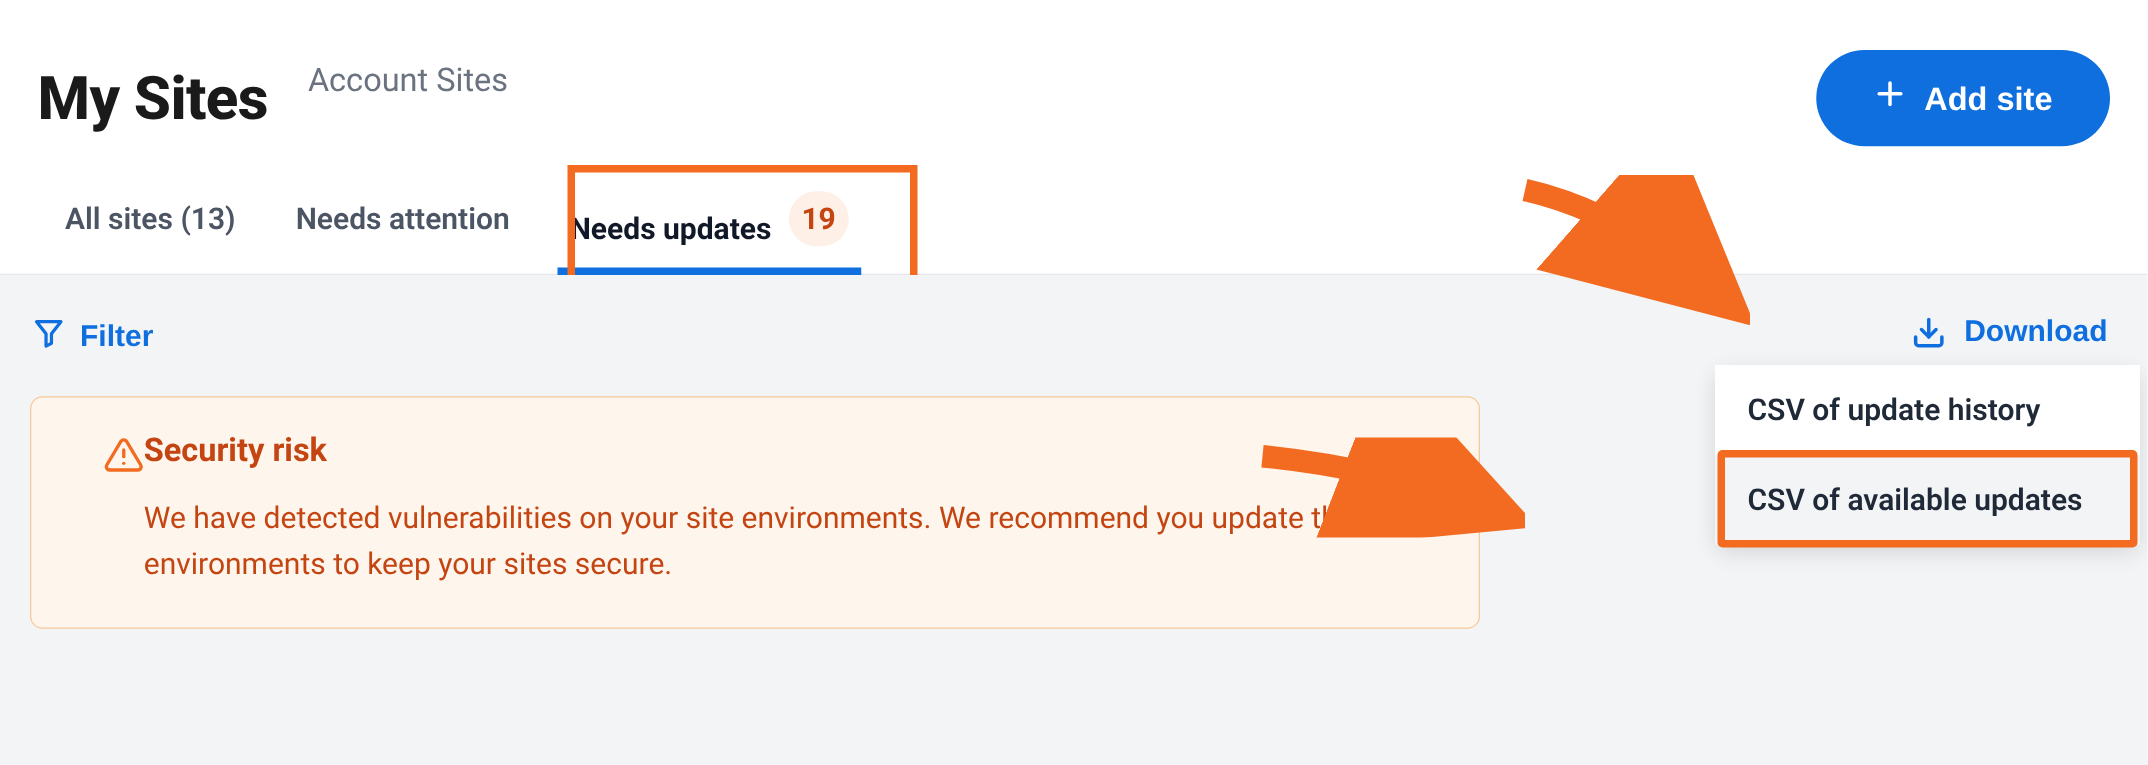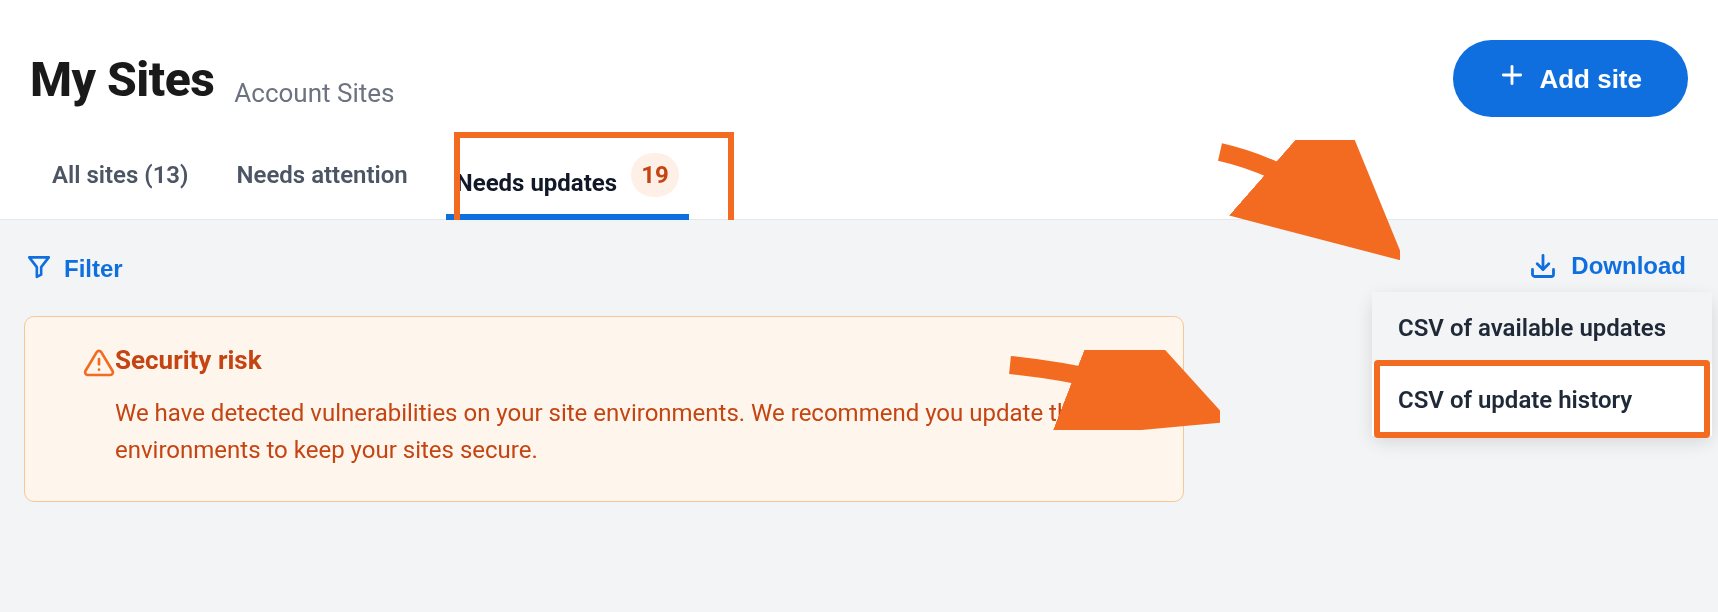--- a/index.html
+++ b/index.html
@@ -15,34 +15,33 @@
 
     
     .header {
       display: flex;
       align-items: center;
       justify-content: space-between;
       padding: 40px 30px 10px 30px;
     }
     .header-left {
       display: flex;
-      align-items: flex-end;
-      gap: 20px;
+      align-items: flex-start;
+      gap: 32px;
     }
     .page-title {
       font-size: 48px;
       font-weight: 800;
       color: #1a1a1a;
       letter-spacing: -0.5px;
     }
     .page-subtitle {
       font-size: 26px;
       color: #6b7280;
       font-weight: 400;
-      margin-top: 28px;
     }
     .add-site-btn {
       display: flex;
       align-items: flex-end;
       gap: 14px;
       background: #0f6fde;
       color: #ffffff;
       border: none;
       border-radius: 999px;
       padding: 22px 46px;
@@ -282,22 +281,22 @@
         <line x1="12" y1="17" x2="12.01" y2="17"></line>
       </svg>
     </div>
     <div class="alert-body">
       <div class="alert-title">Security risk</div>
       <div class="alert-text">We have detected vulnerabilities on your site environments. We recommend you update those environments to keep your sites secure.</div>
     </div>
   </div>
 
   <div class="dropdown">
+    <div class="dropdown-item">CSV of update history</div>
     <div class="dropdown-item hover">CSV of available updates</div>
-    <div class="dropdown-item">CSV of update history</div>
     <div class="dropdown-highlight"></div>
   </div>
 
 </div>
 
 <svg class="arrow" style="left:1210px; top:140px; width:190px; height:120px;" viewBox="0 0 190 120">
   <defs>
     <marker id="ah1" viewBox="0 0 10 10" refX="8" refY="5" markerWidth="9" markerHeight="9" orient="auto-start-reverse">
       <path d="M 0 0 L 10 5 L 0 10 z" fill="#f26b21"></path>
     </marker>

